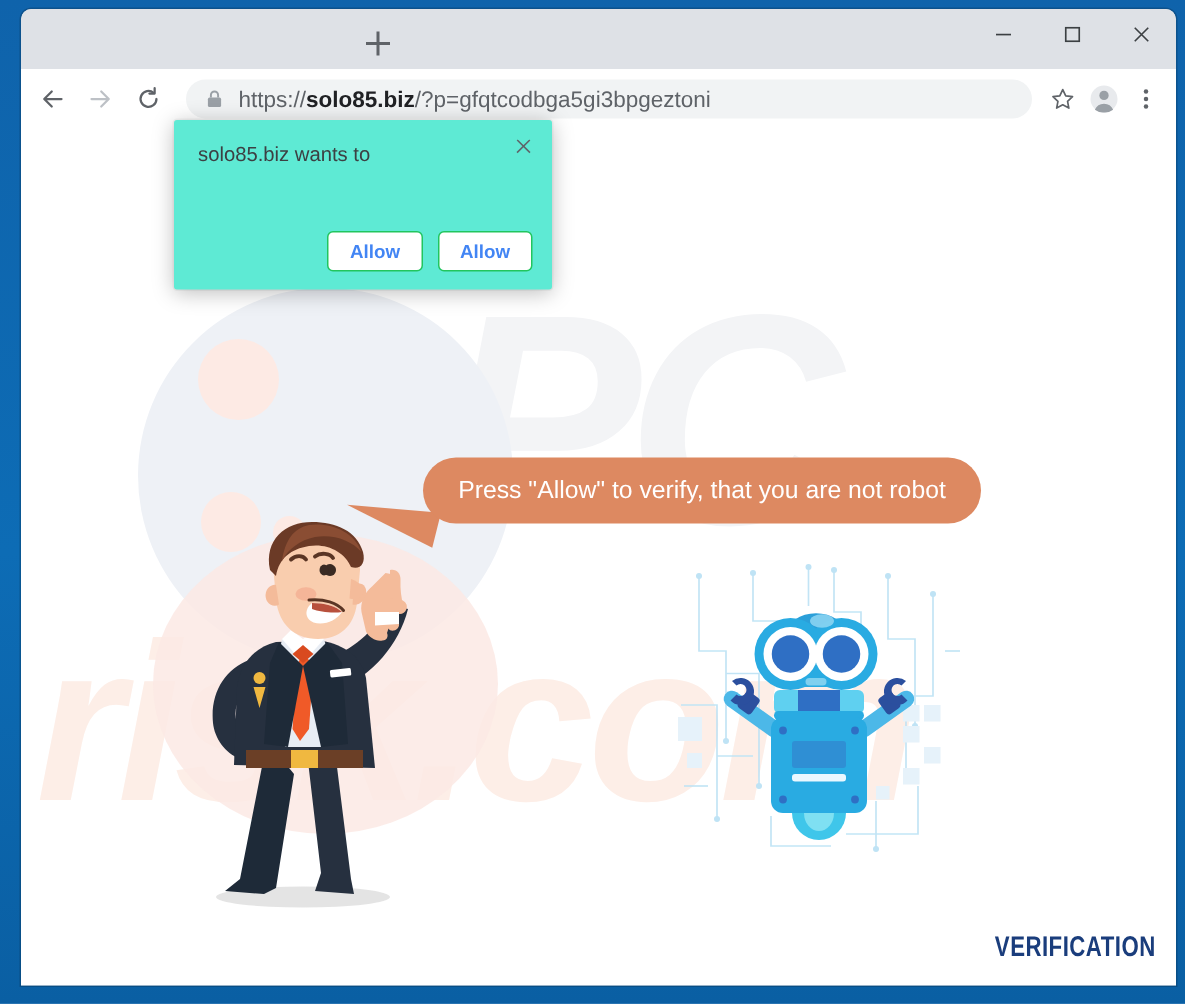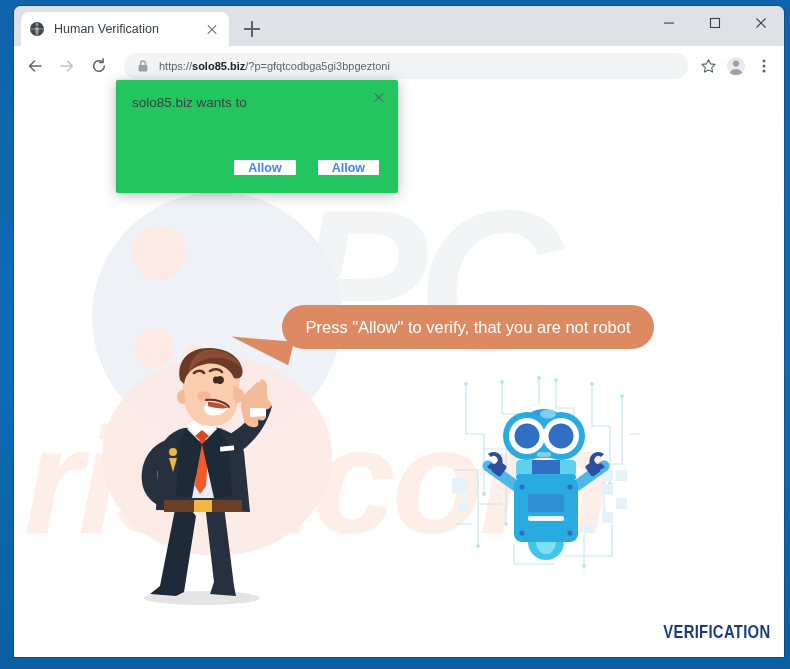--- a/index.html
+++ b/index.html
@@ -133,21 +133,21 @@
     border-radius: 13px;
     display: flex;
     align-items: center;
     padding: 0 12px;
     box-sizing: border-box;
     cursor: text;
     min-width: 0;
   }
   #lock-icon { width: 14px; height: 14px; margin-right: 9px; flex: 0 0 auto; }
   #url-text {
-    font-size: 11px;
+    font-size: 15px;
     color: #5f6368;
     white-space: nowrap;
     overflow: hidden;
     flex: 1 1 auto;
   }
   #url-text .host { color: #202124; font-weight: bold; }
   .tb-icon {
     width: 28px; height: 28px;
     display: flex;
     align-items: center;
@@ -251,22 +251,22 @@
     letter-spacing: 0.4px;
     transform: scaleX(0.78);
     transform-origin: right bottom;
     font-family: "Liberation Sans", sans-serif;
   }
 
   
   #permission-dialog {
     position: absolute;
     left: 102px; top: 74px;
-    width: 282px; height: 113px;
-    background: #22c55e;
+    width: 252px; height: 113px;
+    background: #5eead4;
     border-radius: 2px;
     box-shadow: 0 2px 14px rgba(0,0,0,0.26), 0 0 0 1px rgba(0,0,0,0.04);
     z-index: 50;
     text-decoration: underline;
   }
   #dialog-title {
     position: absolute;
     left: 16px; top: 15px;
     font-size: 13.5px;
     color: #3c4043;
@@ -300,51 +300,41 @@
     position: absolute;
     right: 13px; bottom: 12px;
     display: flex;
     gap: 10px;
   }
   .dialog-btn {
     min-width: 56px;
     height: 27px;
     padding: 0 14px;
     background: #ffffff;
-    border: 6px solid #22c55e;
+    border: 1px solid #22c55e;
     border-radius: 4px;
     color: #4285f4;
     font-size: 12.5px;
     font-weight: bold;
     font-family: "Liberation Sans", sans-serif;
     cursor: pointer;
     display: flex;
     align-items: center;
     justify-content: center;
   }
 </style>
 </head>
 <body>
 
 <div id="window-frame">
 
   <div id="browser-window">
 
     <div id="tab-strip">
 
-      <div id="tab-active">
-        <svg id="tab-favicon" viewBox="0 0 16 16">
-          <circle cx="8" cy="8" r="7" fill="#41474d"></circle>
-          <path d="M8 1.2c-1.1 1.2-1.8 3.1-1.8 6.8S6.9 13.6 8 14.8c1.1-1.2 1.8-3.1 1.8-6.8S9.1 2.4 8 1.2z" fill="#d9dcdf" opacity="0.55"></path>
-          <path d="M1.3 8h13.4" stroke="#d9dcdf" stroke-width="1.1" fill="none" opacity="0.55"></path>
-          <path d="M3 4.3c1.5.9 3.1 1.3 5 1.3s3.5-.4 5-1.3" stroke="#41474d" stroke-width="1.2" fill="none"></path>
-        </svg>
-        <span id="tab-title">Human Verification</span>
-        <span id="tab-close"></span>
-      </div>
 
       <div id="new-tab-button"></div>
 
       <div id="window-controls">
         <div class="win-ctrl">
           <svg width="12" height="12" viewBox="0 0 12 12">
             <rect x="1" y="5.5" width="10" height="1.1" fill="#3c4043"></rect>
           </svg>
         </div>
         <div class="win-ctrl">

